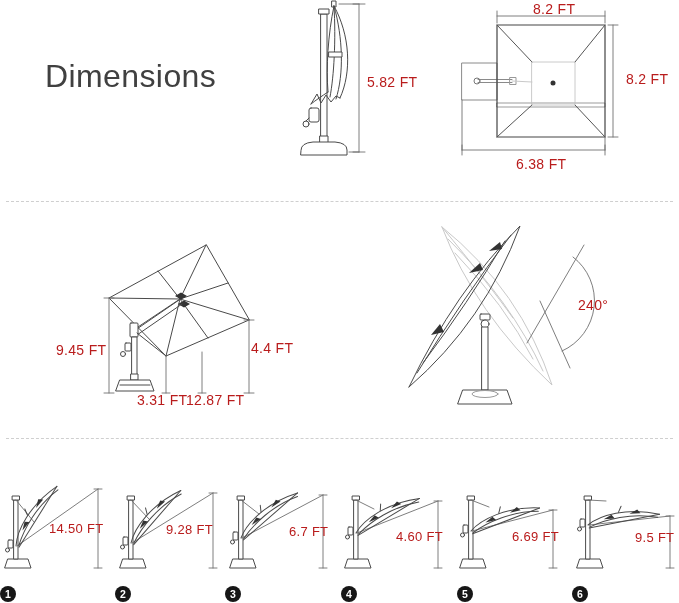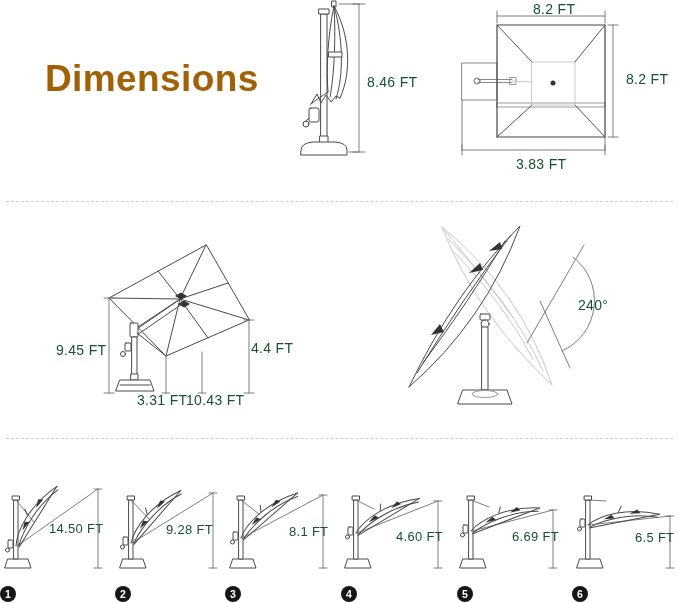--- a/index.html
+++ b/index.html
@@ -1,20 +1,20 @@
 <!DOCTYPE html>
 <html><head>
 <meta charset="utf-8">
 <style>
   html,body{margin:0;padding:0;background:#fff;}
   #stage{position:relative;width:679px;height:603px;background:#fff;
          font-family:"Liberation Sans",sans-serif;overflow:hidden;}
-  .title{position:absolute;left:45px;top:58px;font-size:37px;font-weight:bold;
-         color:#a16207;letter-spacing:.4px;}
-  .lbl{position:absolute;font-size:14px;color:#14532d;white-space:nowrap;letter-spacing:.3px;text-align:center;}
+  .title{position:absolute;left:45px;top:58px;font-size:32px;font-weight:normal;
+         color:#404040;letter-spacing:.4px;}
+  .lbl{position:absolute;font-size:14px;color:#b91c1c;white-space:nowrap;letter-spacing:.3px;text-align:center;}
   .lbl.sm{font-size:13px;}
   .divider{position:absolute;left:6px;width:667px;height:0;border-top:1px dashed #cfcfcf;}
   .badge{position:absolute;width:16px;height:16px;border-radius:50%;background:#161616;
          color:#fff;font-size:10.5px;font-weight:bold;display:flex;align-items:center;
          justify-content:center;top:586px;}
   svg{position:absolute;overflow:visible;}
   svg path,svg rect,svg line,svg circle,svg ellipse,svg polyline{
     fill:none;stroke:#4a4a4a;stroke-width:1;stroke-linecap:round;stroke-linejoin:round;}
   svg .fill{fill:#333;stroke:none;}
   svg .white{fill:#fff;}
@@ -49,21 +49,21 @@
     <path d="M18,104 L24,94 L28,103 L33,95 L38,102 L43,96 L47,98"></path>
     <rect class="white" x="36" y="52" width="13" height="5"></rect>
 
     <rect class="white" x="16" y="108" width="10" height="14" rx="2"></rect>
     <circle cx="13" cy="124" r="3"></circle>
     <line x1="16" y1="118" x2="13" y2="121"></line>
 
     <rect class="white" x="27" y="136" width="8" height="8"></rect>
     <path class="white" d="M8,150 Q8,143 20,142 L42,142 Q54,143 54,150 L54,155 L8,155 Z"></path>
   </svg>
-  <div class="lbl" style="left:367px;top:74px">8.46 FT</div>
+  <div class="lbl" style="left:367px;top:74px">5.82 FT</div>
 
   <svg style="left:452px;top:0" width="227" height="178" viewBox="0 0 227 178">
     <defs>
       <pattern id="dots" width="3" height="3" patternUnits="userSpaceOnUse">
         <rect x="0" y="0" width="1" height="1" fill="#a9a9a9" stroke="none"></rect>
         <rect x="1.5" y="1.5" width="1" height="1" fill="#a9a9a9" stroke="none"></rect>
       </pattern>
     </defs>
 
     <rect class="white" x="10" y="63" width="35" height="37" style="stroke:#8a8a8a"></rect>
@@ -91,21 +91,21 @@
     <line class="dim" x1="156" y1="137" x2="166" y2="137"></line>
 
     <line class="dim" x1="10" y1="150" x2="153" y2="150"></line>
     <line class="dim" x1="10" y1="145" x2="10" y2="155"></line>
     <line class="dim" x1="153" y1="145" x2="153" y2="155"></line>
     <line class="dim" x1="10" y1="100" x2="10" y2="150"></line>
     <line class="dim" x1="153" y1="137" x2="153" y2="150"></line>
   </svg>
   <div class="lbl" style="left:533px;top:1px">8.2 FT</div>
   <div class="lbl" style="left:626px;top:71px">8.2 FT</div>
-  <div class="lbl" style="left:516px;top:156px">3.83 FT</div>
+  <div class="lbl" style="left:516px;top:156px">6.38 FT</div>
 
   <div class="divider" style="top:201px"></div>
 
   <svg style="left:48px;top:233px" width="255" height="172" viewBox="0 0 255 172">
 
     <path d="M158,12 L61,65 L118,123 L201,87 Z"></path>
 
     <line x1="132" y1="66" x2="158" y2="12"></line>
     <line x1="132" y1="66" x2="61" y2="65"></line>
     <line x1="132" y1="66" x2="118" y2="123"></line>
@@ -139,21 +139,21 @@
     <line class="dim" x1="196" y1="160" x2="206" y2="160"></line>
 
     <line class="dim" x1="118" y1="123" x2="118" y2="160"></line>
     <line class="dim" x1="114" y1="160" x2="122" y2="160"></line>
     <line class="dim" x1="154" y1="119" x2="154" y2="160"></line>
     <line class="dim" x1="150" y1="160" x2="158" y2="160"></line>
   </svg>
   <div class="lbl" style="left:56px;top:342px">9.45 FT</div>
   <div class="lbl" style="left:251px;top:340px">4.4 FT</div>
   <div class="lbl" style="left:137px;top:392px">3.31 FT</div>
-  <div class="lbl" style="left:186px;top:392px">10.43 FT</div>
+  <div class="lbl" style="left:186px;top:392px">12.87 FT</div>
 
   <svg style="left:393px;top:213px" width="235" height="205" viewBox="0 0 235 205">
 
     <g>
       <path class="ghost" d="M49,14 Q128,78 159,172 Q82,100 49,14 Z"></path>
       <path class="ghost" d="M55,26 Q118,88 150,158"></path>
       <path class="ghost" d="M62,40 Q112,92 140,146"></path>
       <path class="ghost" d="M49,14 Q95,70 120,105"></path>
     </g>
 
@@ -294,24 +294,24 @@
         <path d="M42,-9 l8,-4 l3,4 Z" class="fill"></path>
         <line x1="31" y1="-11" x2="34" y2="-17"></line>
       </g>
       <line x1="96" y1="48" x2="96" y2="100" class="dim"></line>
       <line x1="92" y1="48" x2="100" y2="48" class="dim"></line>
       <line x1="92" y1="100" x2="100" y2="100" class="dim"></line>
     </svg>
 
   <div class="lbl sm" style="left:49px;top:521px">14.50 FT</div>
   <div class="lbl sm" style="left:166px;top:522px">9.28 FT</div>
-  <div class="lbl sm" style="left:289px;top:524px">8.1 FT</div>
+  <div class="lbl sm" style="left:289px;top:524px">6.7 FT</div>
   <div class="lbl sm" style="left:396px;top:529px">4.60 FT</div>
   <div class="lbl sm" style="left:512px;top:529px">6.69 FT</div>
-  <div class="lbl sm" style="left:635px;top:530px">6.5 FT</div>
+  <div class="lbl sm" style="left:635px;top:530px">9.5 FT</div>
 
   <div class="badge" style="left:0px">1</div>
   <div class="badge" style="left:115px">2</div>
   <div class="badge" style="left:225px">3</div>
   <div class="badge" style="left:341px">4</div>
   <div class="badge" style="left:457px">5</div>
   <div class="badge" style="left:572px">6</div>
 
 </div>
 

